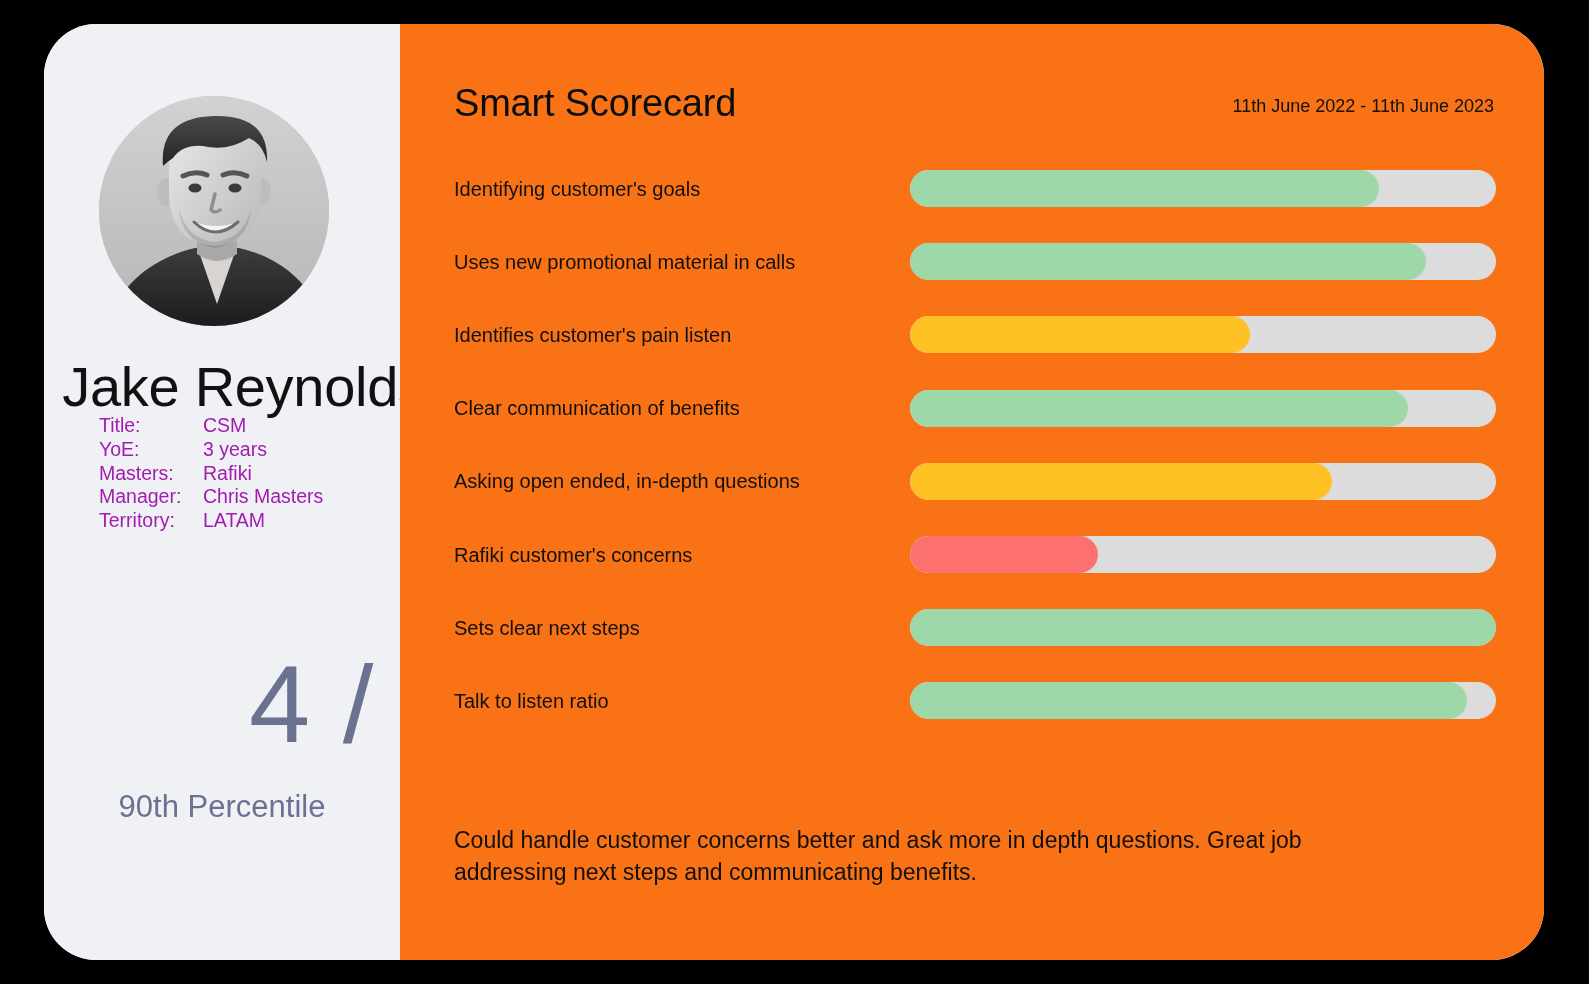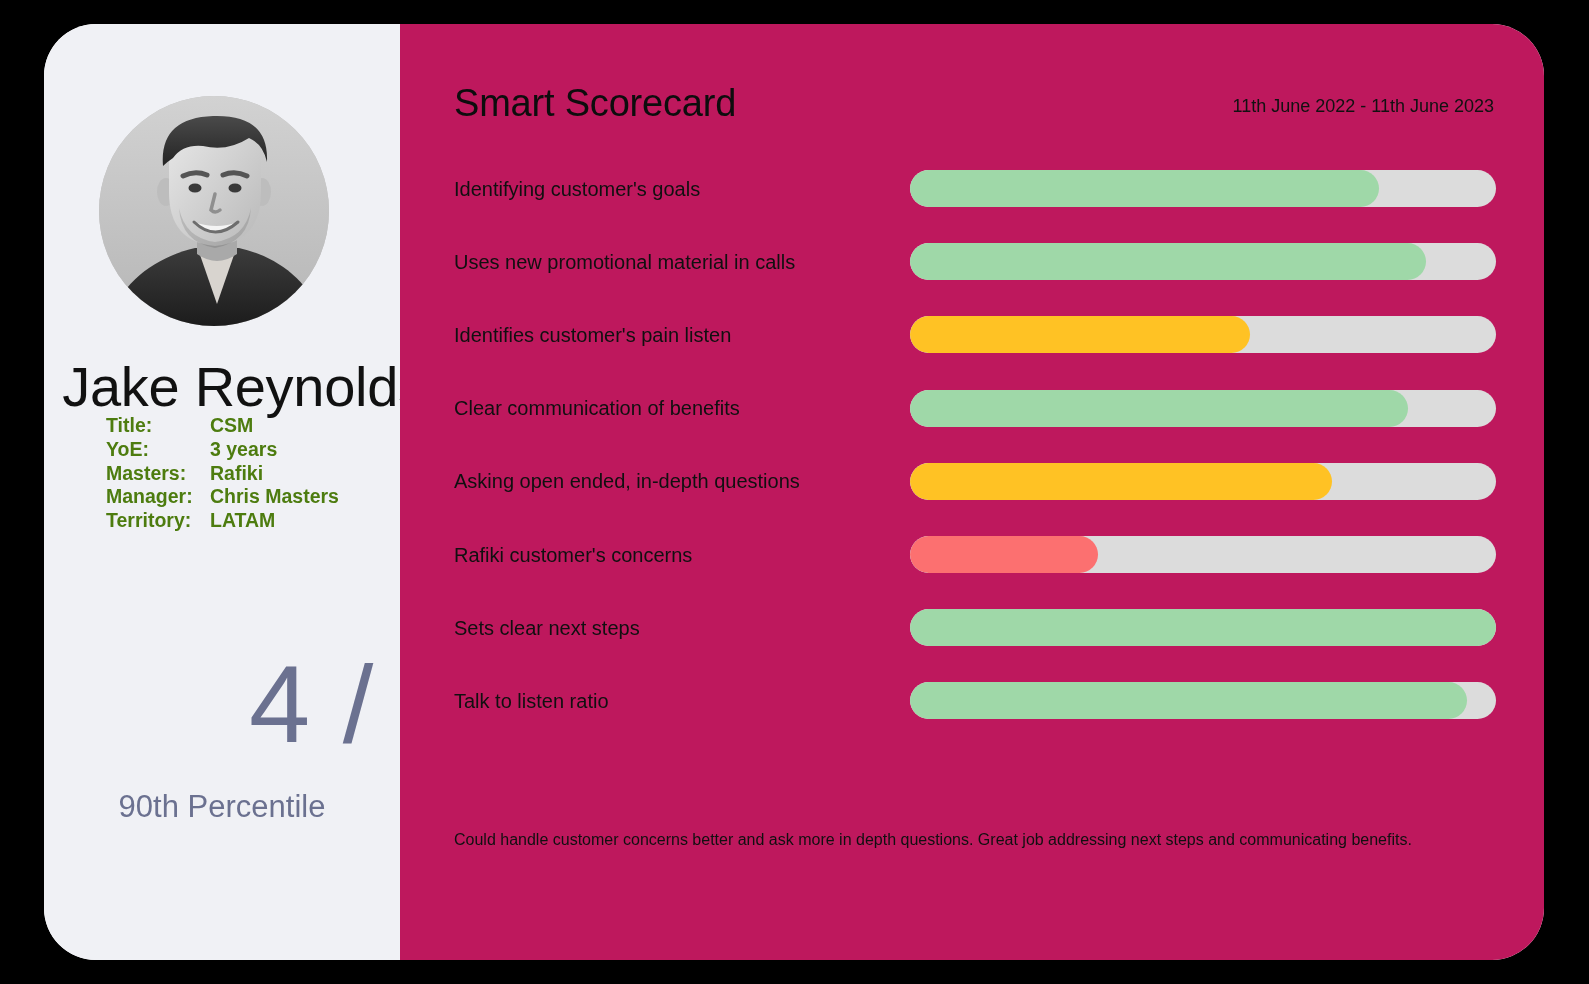--- a/index.html
+++ b/index.html
@@ -51,27 +51,26 @@
     width: 400px;
     text-align: center;
     font-size: 56px;
     font-weight: 400;
     color: #111111;
     letter-spacing: -0.3px;
   }
 
   #meta {
     position: absolute;
-    left: 62px;
+    left: 55px;
     top: 390px;
     width: 280px;
     font-size: 19.5px;
     line-height: 23.8px;
-    color: #4d7c0f;
-    font-weight: bold;
+    color: #a21caf;
   }
   #meta table { border-collapse: collapse; }
   #meta td { padding: 0; vertical-align: top; white-space: nowrap; }
   #meta td.k { width: 104px; }
 
   #score {
     position: absolute;
     left: 0;
     top: 625px;
     width: 424px;
@@ -91,21 +90,21 @@
     text-align: center;
     font-size: 31px;
     font-weight: 400;
     color: #6B7190;
   }
 
   
   #main {
     position: relative;
     flex: 1 1 auto;
-    background: #be185d;
+    background: #f97316;
   }
 
   #title {
     position: absolute;
     left: 54px;
     top: 58px;
     font-size: 38px;
     font-weight: 400;
     color: #0d0d0d;
     letter-spacing: -0.2px;
@@ -155,21 +154,21 @@
     top: 0;
     height: 37px;
     border-radius: 19px;
   }
 
   #summary {
     position: absolute;
     left: 54px;
     top: 800px;
     width: 960px;
-    font-size: 16px;
+    font-size: 23px;
     line-height: 32px;
     color: #101010;
   }
 </style>
 </head>
 <body>
 
 <div id="card">
 
   <div id="sidebar">

